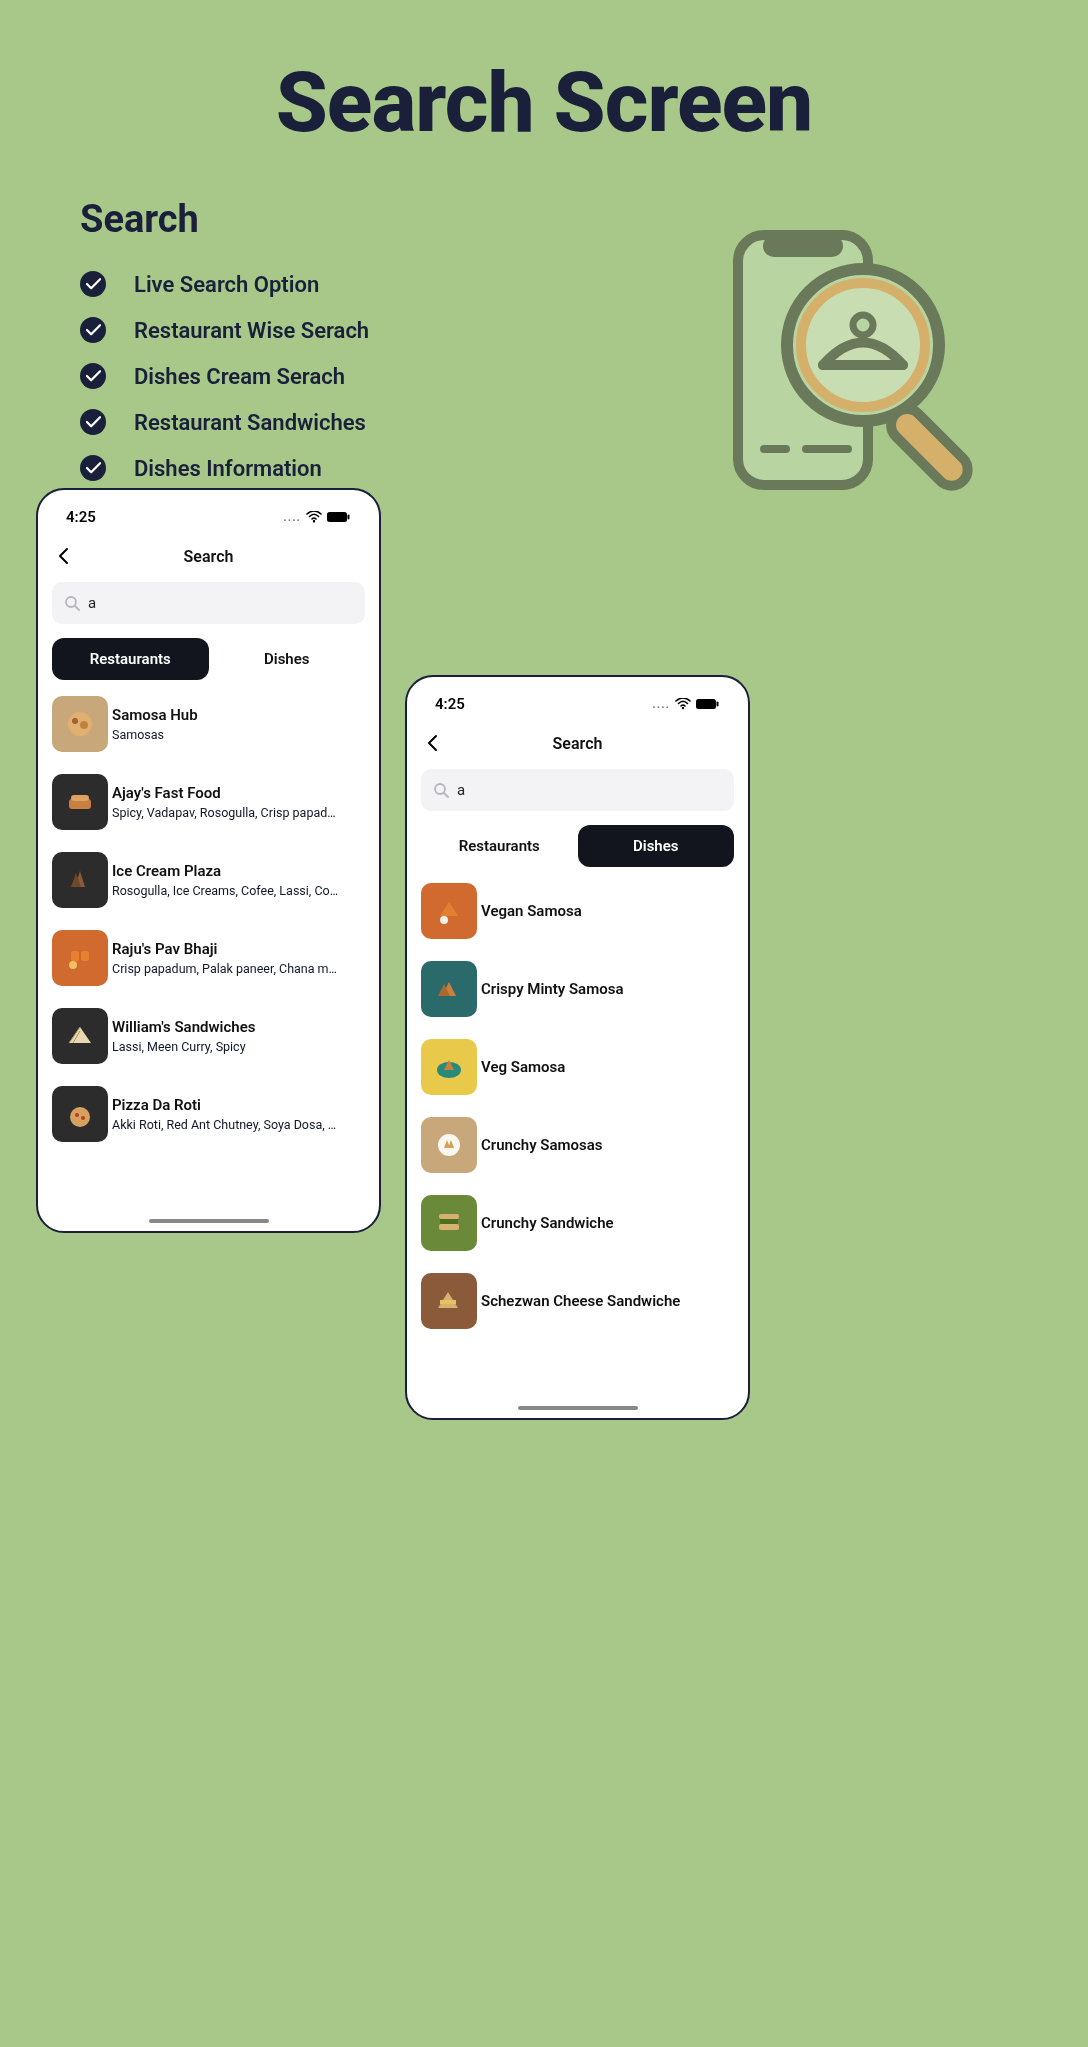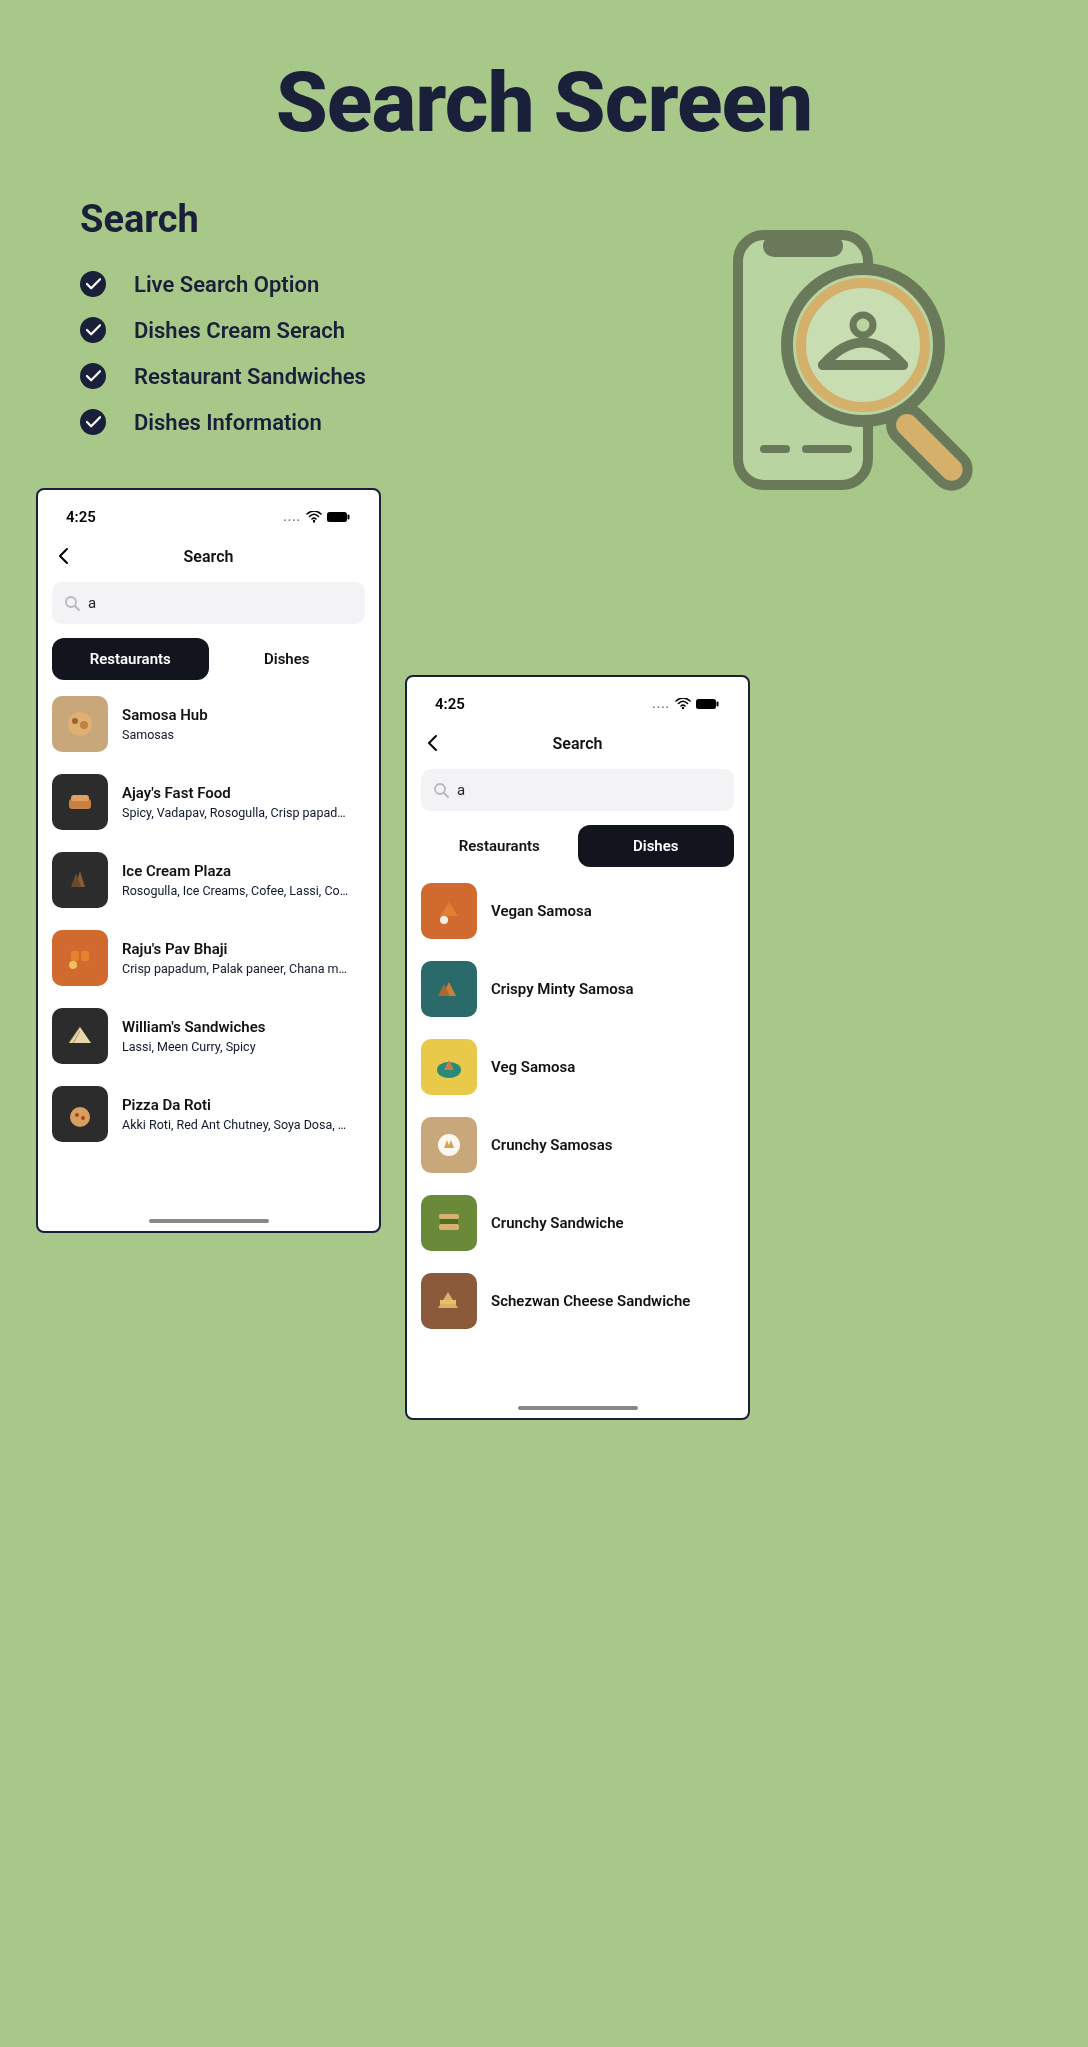--- a/index.html
+++ b/index.html
@@ -56,21 +56,21 @@
     right: 100px;
     width: 280px;
     height: 280px;
   }
 
   .phone {
     position: absolute;
     width: 345px;
     background: #fff;
     border: 2px solid #1a1f3a;
-    border-radius: 8px;
+    border-radius: 28px;
     padding: 14px 14px 18px 14px;
   }
   .phone.left { top: 488px; left: 36px; height: 745px; }
   .phone.right { top: 675px; left: 405px; height: 745px; }
 
   .status-bar {
     display: flex;
     justify-content: space-between;
     align-items: center;
     padding: 4px 14px 8px 14px;
@@ -122,21 +122,21 @@
     text-align: center;
     font-size: 15px;
     font-weight: 600;
     padding: 12px 16px;
     border-radius: 12px;
   }
   .tab.active { background:#12141e; color:#fff; }
   .tab.inactive { color:#111; }
 
   .list { display:flex; flex-direction:column; gap: 22px; margin-top: 8px;}
-  .list-item { display:flex; gap:14px; align-items:center; }
+  .list-item { display:flex; gap:4px; align-items:center; }
   .thumb {
     width: 56px; height: 56px;
     border-radius: 10px;
     background: #c8a87a;
     display:flex; align-items:center; justify-content:center;
     flex-shrink:0;
     overflow:hidden;
   }
   .thumb.dark { background:#2c2c2c; }
   .thumb.orange { background:#d16a2e; }
@@ -181,20 +181,28 @@
         </svg>
     </span>
     <span class="feature-text">Live Search Option</span>
   </div>
   <div class="feature-item">
     <span class="check-badge">
       <svg viewBox="0 0 16 12">
           <path d="M1 6 L5.5 10.5 L15 1" stroke="#fff" stroke-width="2.4" fill="none" stroke-linecap="round" stroke-linejoin="round"></path>
         </svg>
     </span>
+    <span class="feature-text">Restaurant Wise Serach</span>
+  </div>
+  <div class="feature-item">
+    <span class="check-badge">
+      <svg viewBox="0 0 16 12">
+          <path d="M1 6 L5.5 10.5 L15 1" stroke="#fff" stroke-width="2.4" fill="none" stroke-linecap="round" stroke-linejoin="round"></path>
+        </svg>
+    </span>
     <span class="feature-text">Dishes Cream Serach</span>
   </div>
   <div class="feature-item">
     <span class="check-badge">
       <svg viewBox="0 0 16 12">
           <path d="M1 6 L5.5 10.5 L15 1" stroke="#fff" stroke-width="2.4" fill="none" stroke-linecap="round" stroke-linejoin="round"></path>
         </svg>
     </span>
     <span class="feature-text">Restaurant Sandwiches</span>
   </div>

